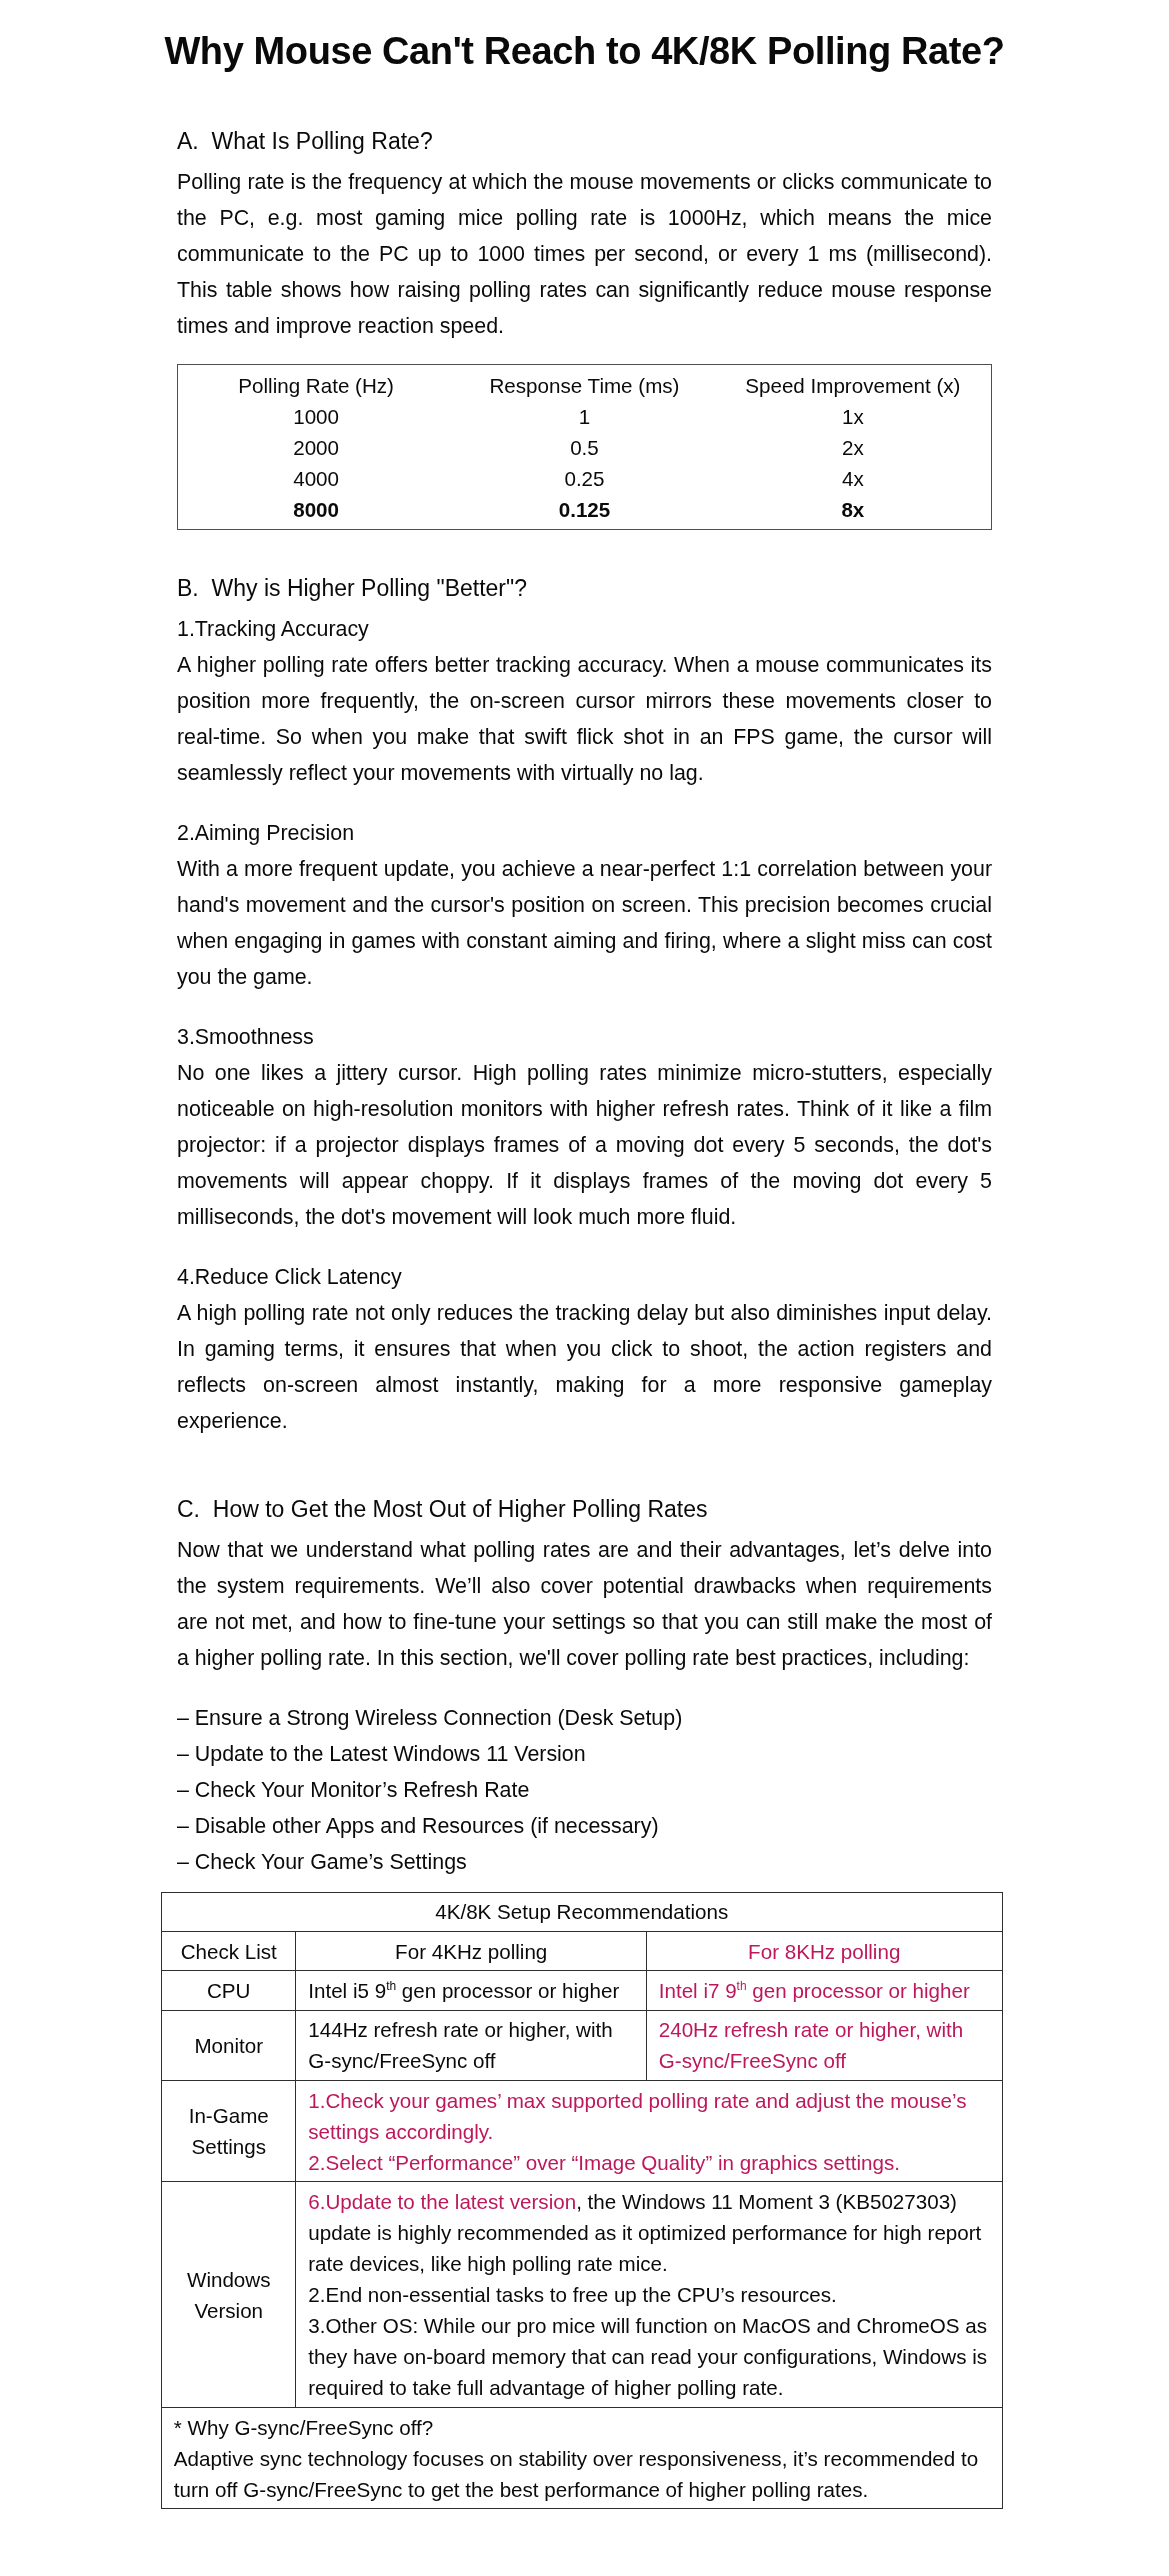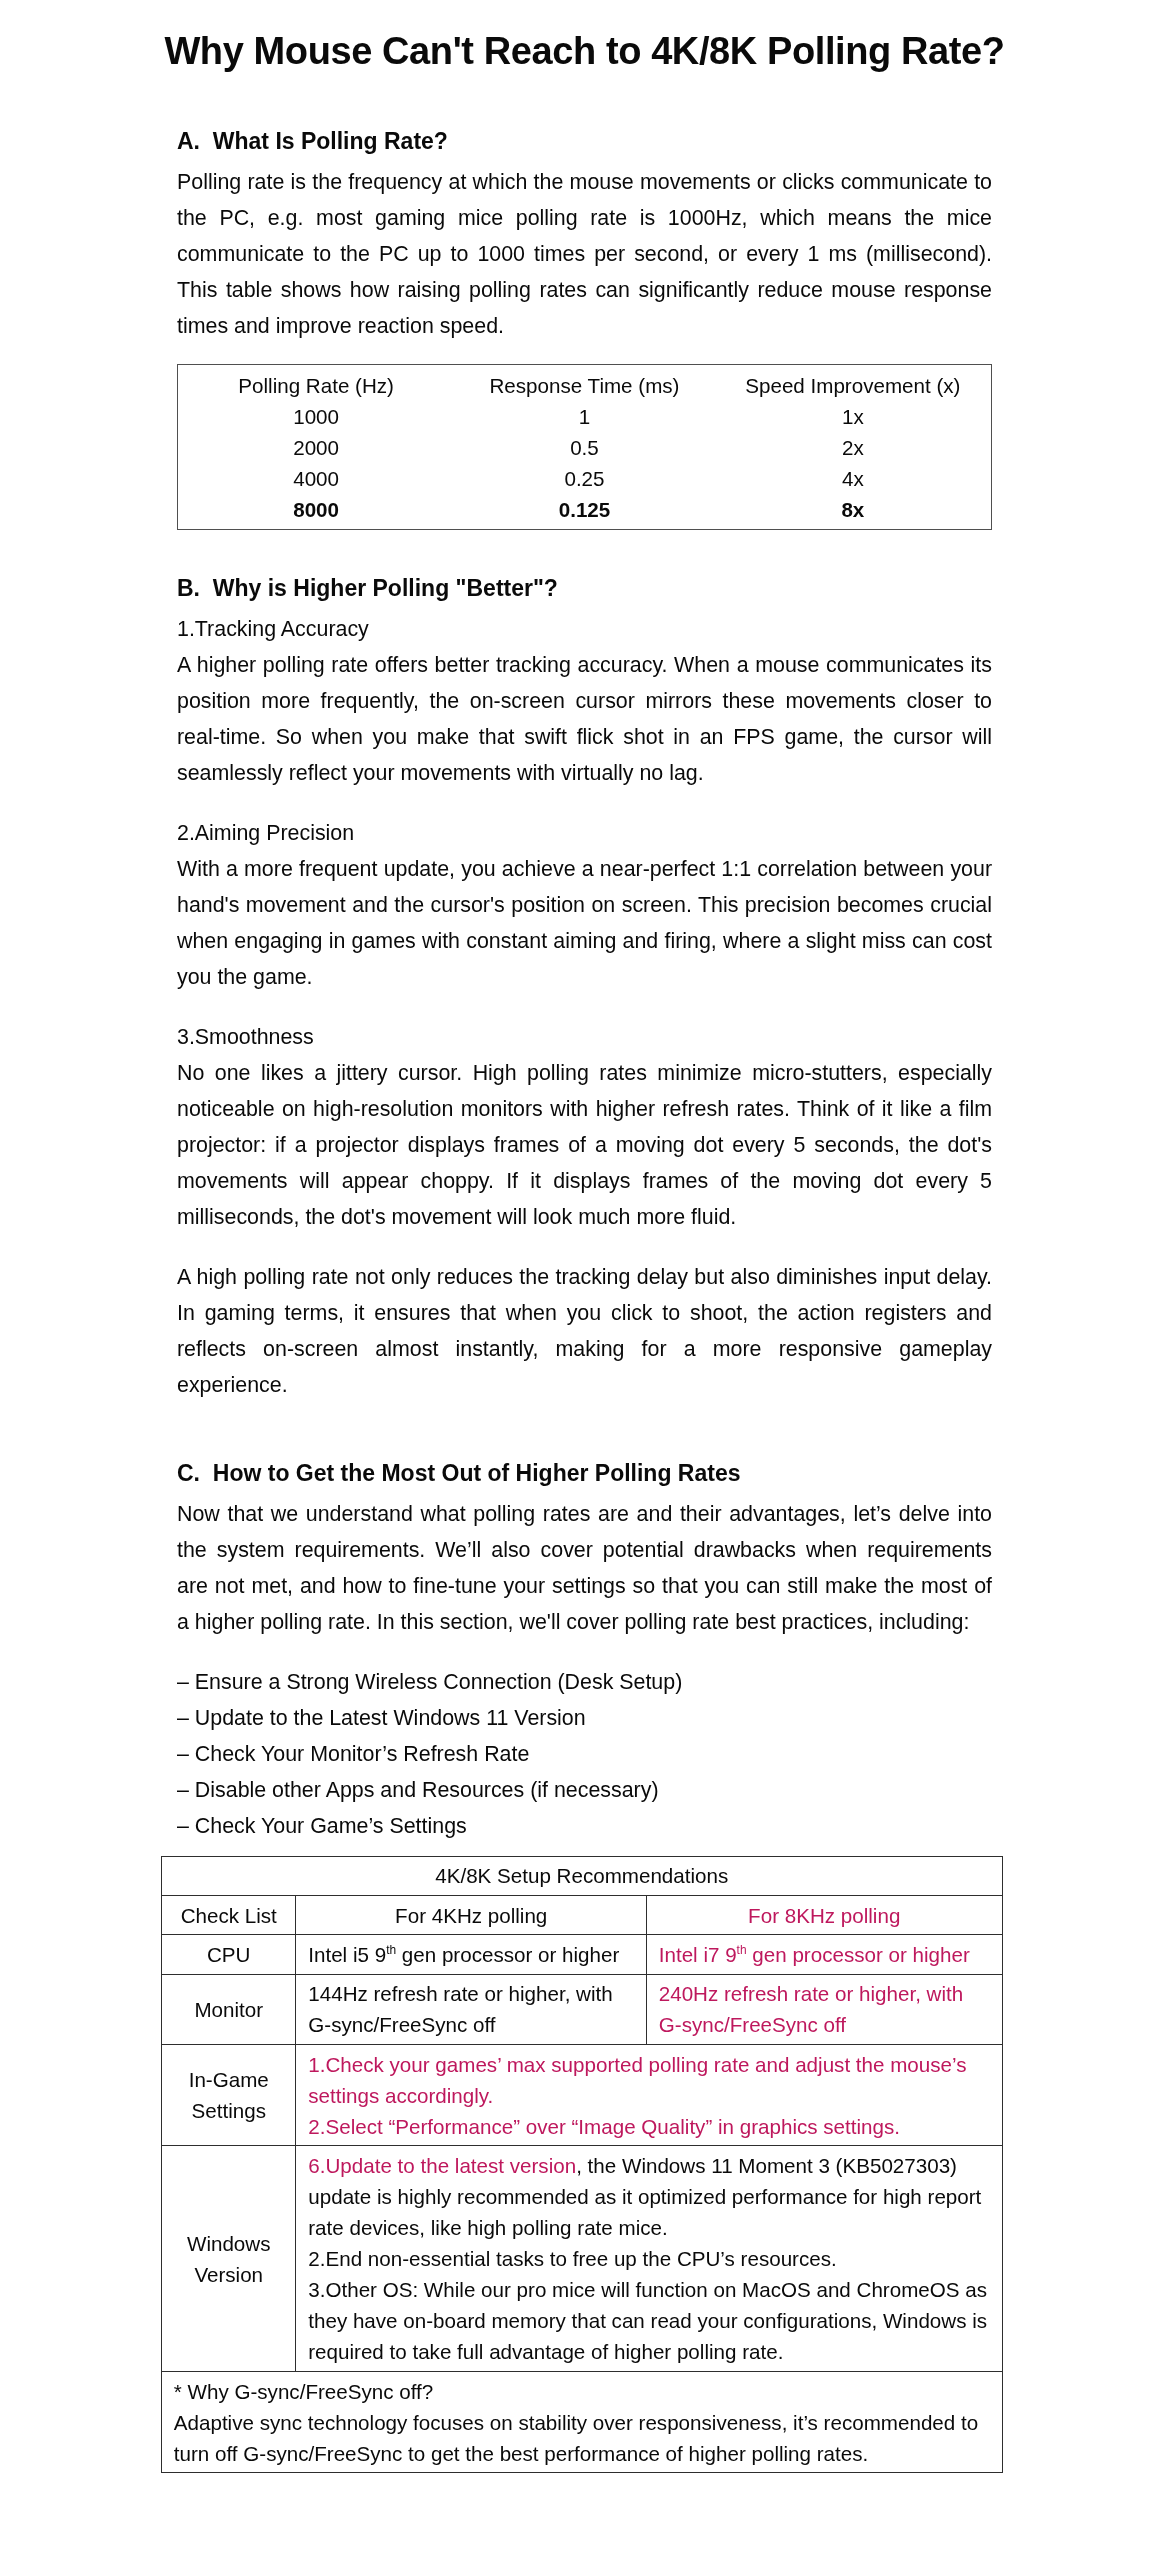--- a/index.html
+++ b/index.html
@@ -10,21 +10,21 @@
     color: #0a0a0a;
   }
   .page { padding: 28px 177px 0 177px; }
 
   .article-title {
     font-size: 38px; line-height: 47px; font-weight: 700;
     text-align: center; margin: 0 -59px 52px -59px; letter-spacing: -0.4px;
   }
 
   .sec-heading {
-    font-size: 23px; font-weight: 700; line-height: 28px; margin-bottom: 8.8px;
+    font-size: 23px; font-weight: 400; line-height: 28px; margin-bottom: 8.8px;
   }
   .body-p {
     font-size: 21.4px; line-height: 36px; text-align: justify;
   }
   .sub-title { font-size: 21.4px; line-height: 36px; }
   .sub-block { margin-bottom: 24px; }
 
   
   .t1 {
     width: 100%; margin: 20.6px 0 44px 0;
@@ -109,20 +109,21 @@
     </div>
     <div class="sub-block">
       <div class="sub-title">2.Aiming Precision</div>
       <p class="body-p">With a more frequent update, you achieve a near-perfect 1:1 correlation between your hand's movement and the cursor's position on screen. This precision becomes crucial when engaging in games with constant aiming and firing, where a slight miss can cost you the game.</p>
     </div>
     <div class="sub-block">
       <div class="sub-title">3.Smoothness</div>
       <p class="body-p">No one likes a jittery cursor. High polling rates minimize micro-stutters, especially noticeable on high-resolution monitors with higher refresh rates. Think of it like a film projector: if a projector displays frames of a moving dot every 5 seconds, the dot's movements will appear choppy. If it displays frames of the moving dot every 5 milliseconds, the dot's movement will look much more fluid.</p>
     </div>
     <div class="sub-block">
+      <div class="sub-title">4.Reduce Click Latency</div>
       <p class="body-p">A high polling rate not only reduces the tracking delay but also diminishes input delay. In gaming terms, it ensures that when you click to shoot, the action registers and reflects on-screen almost instantly, making for a more responsive gameplay experience.</p>
     </div>
   </div>
 
   <div class="gap-before-c"></div>
 
   <div>
     <div class="sec-heading">C.&nbsp; How to Get the Most Out of Higher Polling Rates</div>
     <p class="body-p">Now that we understand what polling rates are and their advantages, let’s delve into the system requirements. We’ll also cover potential drawbacks when requirements are not met, and how to fine-tune your settings so that you can still make the most of a higher polling rate. In this section, we'll cover polling rate best practices, including:</p>
     <div class="bullets">

